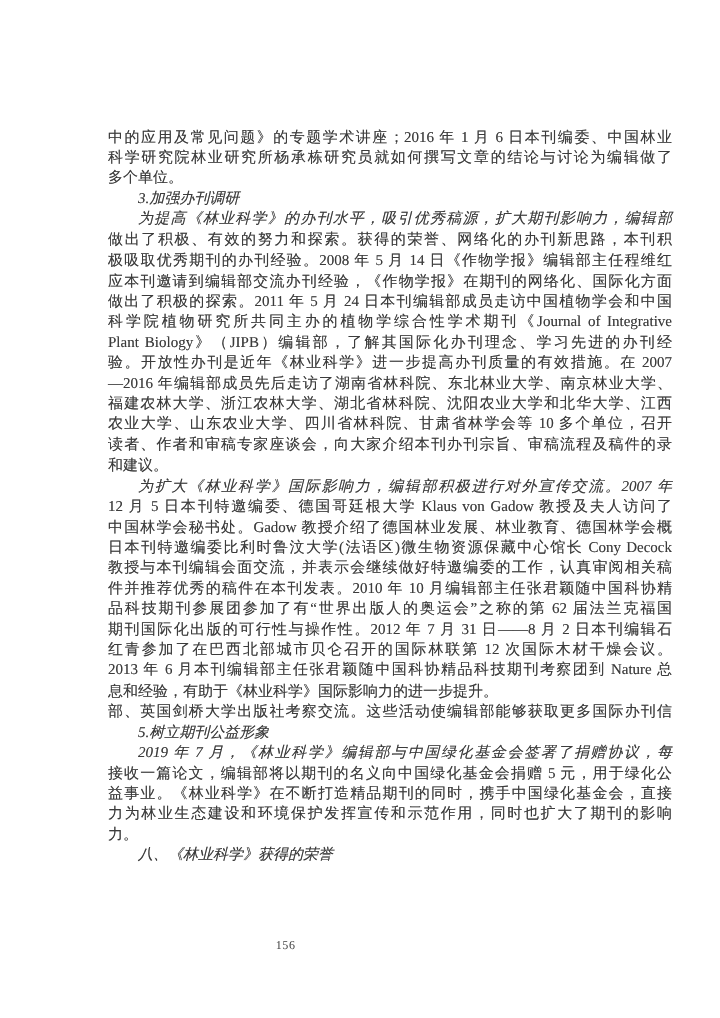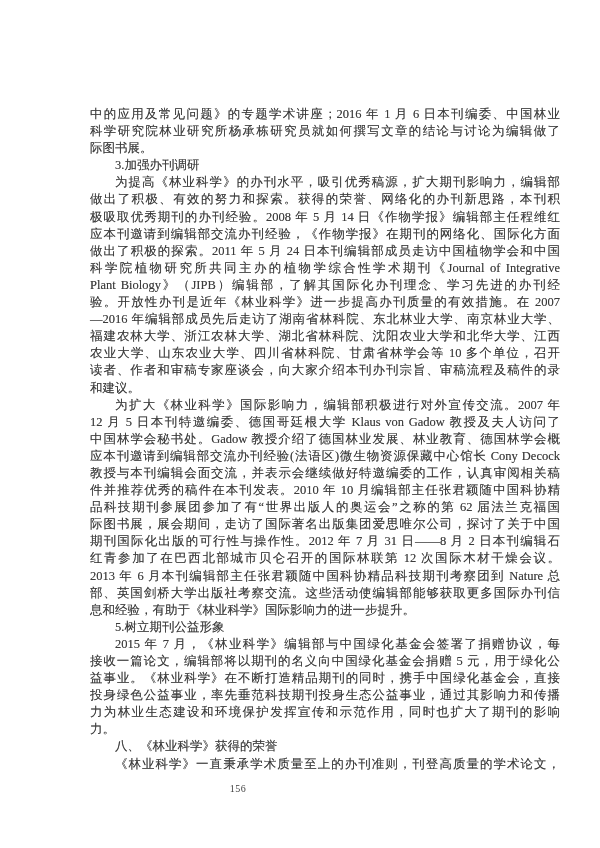--- a/index.html
+++ b/index.html
@@ -31,71 +31,69 @@
     text-align: justify;
     text-align-last: left;
     text-shadow: 0 0 0.4px rgba(60,60,60,0.55);
   }
   .line.fill {
     white-space: normal;
     text-align-last: justify;
   }
   .line.indent {
     text-indent: 25px;
+    font-style: italic;
   }
   .folio {
     position: absolute;
     top: 783px;
     left: 0;
     width: 476px;
     text-align: center;
     font-size: 10px;
     letter-spacing: 0.5px;
     color: #3f3f3f;
   }
 </style>
 </head>
 <body>
 
 <div class="page">
   <div class="content" id="content">
       <div class="line fill">中的应用及常见问题》的专题学术讲座；2016 年 1 月 6 日本刊编委、中国林业</div>
       <div class="line fill">科学研究院林业研究所杨承栋研究员就如何撰写文章的结论与讨论为编辑做了</div>
-      <div class="line">际图书展。</div>
+      <div class="line">多个单位。</div>
       <div class="line indent">3.加强办刊调研</div>
       <div class="line indent fill">为提高《林业科学》的办刊水平，吸引优秀稿源，扩大期刊影响力，编辑部</div>
       <div class="line fill">做出了积极、有效的努力和探索。获得的荣誉、网络化的办刊新思路，本刊积</div>
       <div class="line fill">极吸取优秀期刊的办刊经验。2008 年 5 月 14 日《作物学报》编辑部主任程维红</div>
       <div class="line fill">应本刊邀请到编辑部交流办刊经验，《作物学报》在期刊的网络化、国际化方面</div>
       <div class="line fill">做出了积极的探索。2011 年 5 月 24 日本刊编辑部成员走访中国植物学会和中国</div>
       <div class="line fill">科学院植物研究所共同主办的植物学综合性学术期刊《Journal of Integrative</div>
       <div class="line fill">Plant Biology》（JIPB）编辑部，了解其国际化办刊理念、学习先进的办刊经</div>
       <div class="line fill">验。开放性办刊是近年《林业科学》进一步提高办刊质量的有效措施。在 2007</div>
       <div class="line fill">—2016 年编辑部成员先后走访了湖南省林科院、东北林业大学、南京林业大学、</div>
       <div class="line fill">福建农林大学、浙江农林大学、湖北省林科院、沈阳农业大学和北华大学、江西</div>
       <div class="line fill">农业大学、山东农业大学、四川省林科院、甘肃省林学会等 10 多个单位，召开</div>
       <div class="line fill">读者、作者和审稿专家座谈会，向大家介绍本刊办刊宗旨、审稿流程及稿件的录</div>
       <div class="line">和建议。</div>
       <div class="line indent fill">为扩大《林业科学》国际影响力，编辑部积极进行对外宣传交流。2007 年</div>
       <div class="line fill">12 月 5 日本刊特邀编委、德国哥廷根大学 Klaus von Gadow 教授及夫人访问了</div>
       <div class="line fill">中国林学会秘书处。Gadow 教授介绍了德国林业发展、林业教育、德国林学会概</div>
-      <div class="line fill">应本刊邀请到编辑部交流办刊经验(法语区)微生物资源保藏中心馆长 Cony Decock</div>
+      <div class="line fill">日本刊特邀编委比利时鲁汶大学(法语区)微生物资源保藏中心馆长 Cony Decock</div>
       <div class="line fill">教授与本刊编辑会面交流，并表示会继续做好特邀编委的工作，认真审阅相关稿</div>
       <div class="line fill">件并推荐优秀的稿件在本刊发表。2010 年 10 月编辑部主任张君颖随中国科协精</div>
       <div class="line fill">品科技期刊参展团参加了有“世界出版人的奥运会”之称的第 62 届法兰克福国</div>
-      <div class="line fill">际图书展，展会期间，走访了国际著名出版集团爱思唯尔公司，探讨了关于中国</div>
       <div class="line fill">期刊国际化出版的可行性与操作性。2012 年 7 月 31 日——8 月 2 日本刊编辑石</div>
       <div class="line fill">红青参加了在巴西北部城市贝仑召开的国际林联第 12 次国际木材干燥会议。</div>
       <div class="line fill">2013 年 6 月本刊编辑部主任张君颖随中国科协精品科技期刊考察团到 Nature 总</div>
+      <div class="line">息和经验，有助于《林业科学》国际影响力的进一步提升。</div>
       <div class="line fill">部、英国剑桥大学出版社考察交流。这些活动使编辑部能够获取更多国际办刊信</div>
-      <div class="line">息和经验，有助于《林业科学》国际影响力的进一步提升。</div>
       <div class="line indent">5.树立期刊公益形象</div>
-      <div class="line indent fill">2015 年 7 月，《林业科学》编辑部与中国绿化基金会签署了捐赠协议，每</div>
+      <div class="line indent fill">2019 年 7 月，《林业科学》编辑部与中国绿化基金会签署了捐赠协议，每</div>
       <div class="line fill">接收一篇论文，编辑部将以期刊的名义向中国绿化基金会捐赠 5 元，用于绿化公</div>
       <div class="line fill">益事业。《林业科学》在不断打造精品期刊的同时，携手中国绿化基金会，直接</div>
-      <div class="line fill">投身绿色公益事业，率先垂范科技期刊投身生态公益事业，通过其影响力和传播</div>
       <div class="line fill">力为林业生态建设和环境保护发挥宣传和示范作用，同时也扩大了期刊的影响</div>
       <div class="line">力。</div>
       <div class="line indent">八、《林业科学》获得的荣誉</div>
-      <div class="line indent fill">《林业科学》一直秉承学术质量至上的办刊准则，刊登高质量的学术论文，</div>
     </div>
   <div class="folio">156</div>
 </div>
 
 </body></html>

